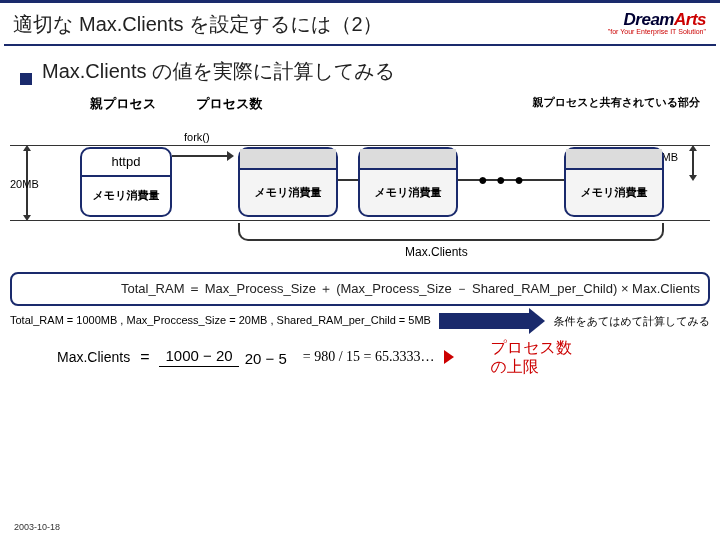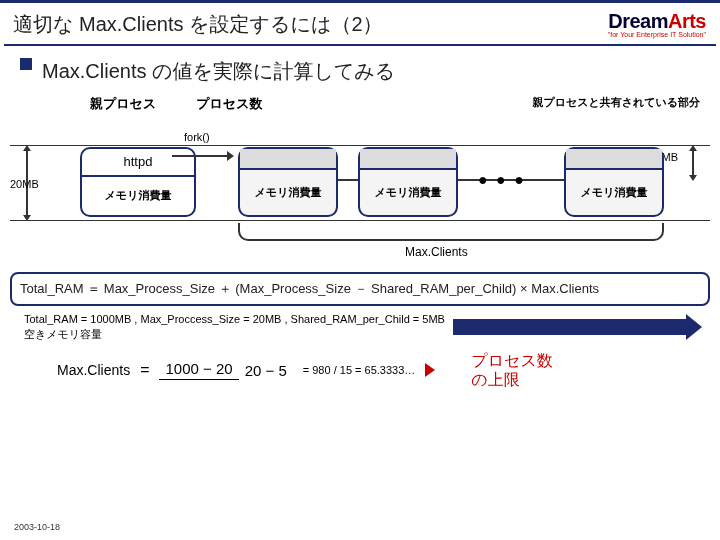--- a/index.html
+++ b/index.html
@@ -20,32 +20,33 @@
     align-items: flex-start;
     padding: 8px 14px 2px 13px;
   }
   .slide-title {
     font-size: 20px;
     color: #222;
     padding-bottom: 4px;
   }
   .logo-area { text-align: right; line-height: 1; }
   .logo-text {
+    font-style: italic;
     font-weight: bold;
-    font-size: 20px;
+    font-size: 17px;
     color: #c00;
     letter-spacing: -0.5px;
   }
   .logo-text .blue { color: #003; }
   .logo-sub { font-size: 7px; color: #c00; }
   .title-underline { height: 2px; background: #1a2a6c; margin: 0 4px 8px 4px; }
 
   .bullet-row {
     display: flex;
-    align-items: flex-start;
+    align-items: flex-end;
     padding: 4px 22px 8px 20px;
   }
   .bullet-sq { width: 12px; height: 12px; background: #1a2a6c; margin-right: 10px; }
   .bullet-text { font-size: 20px; color: #222; }
 
   .diagram {
     position: relative;
     height: 175px;
     margin: 0 10px 2px 10px;
   }
@@ -88,21 +89,21 @@
 
   .proc-box {
     position: absolute;
     border: 2.5px solid #1a2a6c;
     border-radius: 10px;
     background: #fff;
     text-align: center;
     display: flex;
     flex-direction: column;
   }
-  .pb-parent { left: 70px; top: 54px; width: 116px; height: 70px; }
+  .pb-parent { left: 70px; top: 54px; width: 92px; height: 70px; }
   .pb-child { top: 54px; width: 100px; height: 70px; background: #f4f4f4; }
   .pb-c1 { left: 228px; }
   .pb-c2 { left: 348px; }
   .pb-c3 { left: 554px; }
   .shared-bar {
     height: 32%;
     border-bottom: 2px solid #1a2a6c;
     background: #dcdcdc;
   }
   .mem-label {
@@ -146,28 +147,28 @@
     border-radius: 0 0 10px 10px;
   }
   .brace-label { position: absolute; left: 395px; top: 152px; font-size: 12px; }
 
   .formula-box {
     margin: 4px 10px 6px 10px;
     border: 2px solid #1a2a6c;
     border-radius: 8px;
     padding: 6px 8px;
     font-size: 13px;
-    text-align: left;
+    text-align: right;
     color: #222;
   }
 
   .conditions {
     display: flex;
     align-items: center;
-    margin: 2px 10px 8px 24px;
+    margin: 2px 10px 8px 10px;
   }
   .cond-text { font-size: 11px; line-height: 1.4; flex-shrink: 0; }
   .big-arrow {
     flex: 1;
     height: 18px;
     margin: 0 8px;
     display: flex;
     align-items: center;
   }
   .big-arrow .body { flex: 1; height: 16px; background: #1a2a6c; }
@@ -182,21 +183,21 @@
   }
   .calc-label { font-size: 14px; margin-left: 45px; }
   .eq { font-size: 16px; }
   .frac {
     display: flex;
     align-items: center;
     font-size: 15px;
   }
   .frac .num { padding: 0 6px 2px 6px; border-bottom: 1.5px solid #000; }
   .frac .den { padding: 2px 6px 0 6px; }
-  .calc-tail { font-size: 11px; }
+  .calc-tail { font-size: 14px; font-family: Liberation Serif, serif; }
   .proc-note {
     font-size: 16px;
     color: #c00;
     line-height: 1.2;
     margin-left: 26px;
   }
   .proc-note-arrow {
     width: 0; height: 0;
     border-top: 7px solid transparent;
     border-bottom: 7px solid transparent;
@@ -291,26 +292,26 @@
 
   <div class="brace"></div>
   <div class="brace-label">Max.Clients</div>
 </div>
 
 <div class="formula-box">Total_RAM ＝ Max_Process_Size ＋ (Max_Process_Size － Shared_RAM_per_Child) × Max.Clients</div>
 
 <div class="conditions">
   <div class="cond-text">
     <div>Total_RAM = 1000MB , Max_Proccess_Size = 20MB , Shared_RAM_per_Child = 5MB</div>
-    <div>空きメモリ容量</div>
   </div>
   <div class="big-arrow">
     <div class="body"></div>
       <div class="head"></div>
   </div>
+  <div class="cond-result">条件をあてはめて計算してみる</div>
 </div>
 
 <div class="calc-row">
   <div class="calc-label">Max.Clients</div>
   <div class="eq">=</div>
   <div class="frac">
     <div class="num">1000 − 20</div>
     <div class="den">20 − 5</div>
   </div>
   <div class="calc-tail">=  980 / 15  =  65.3333…</div>

